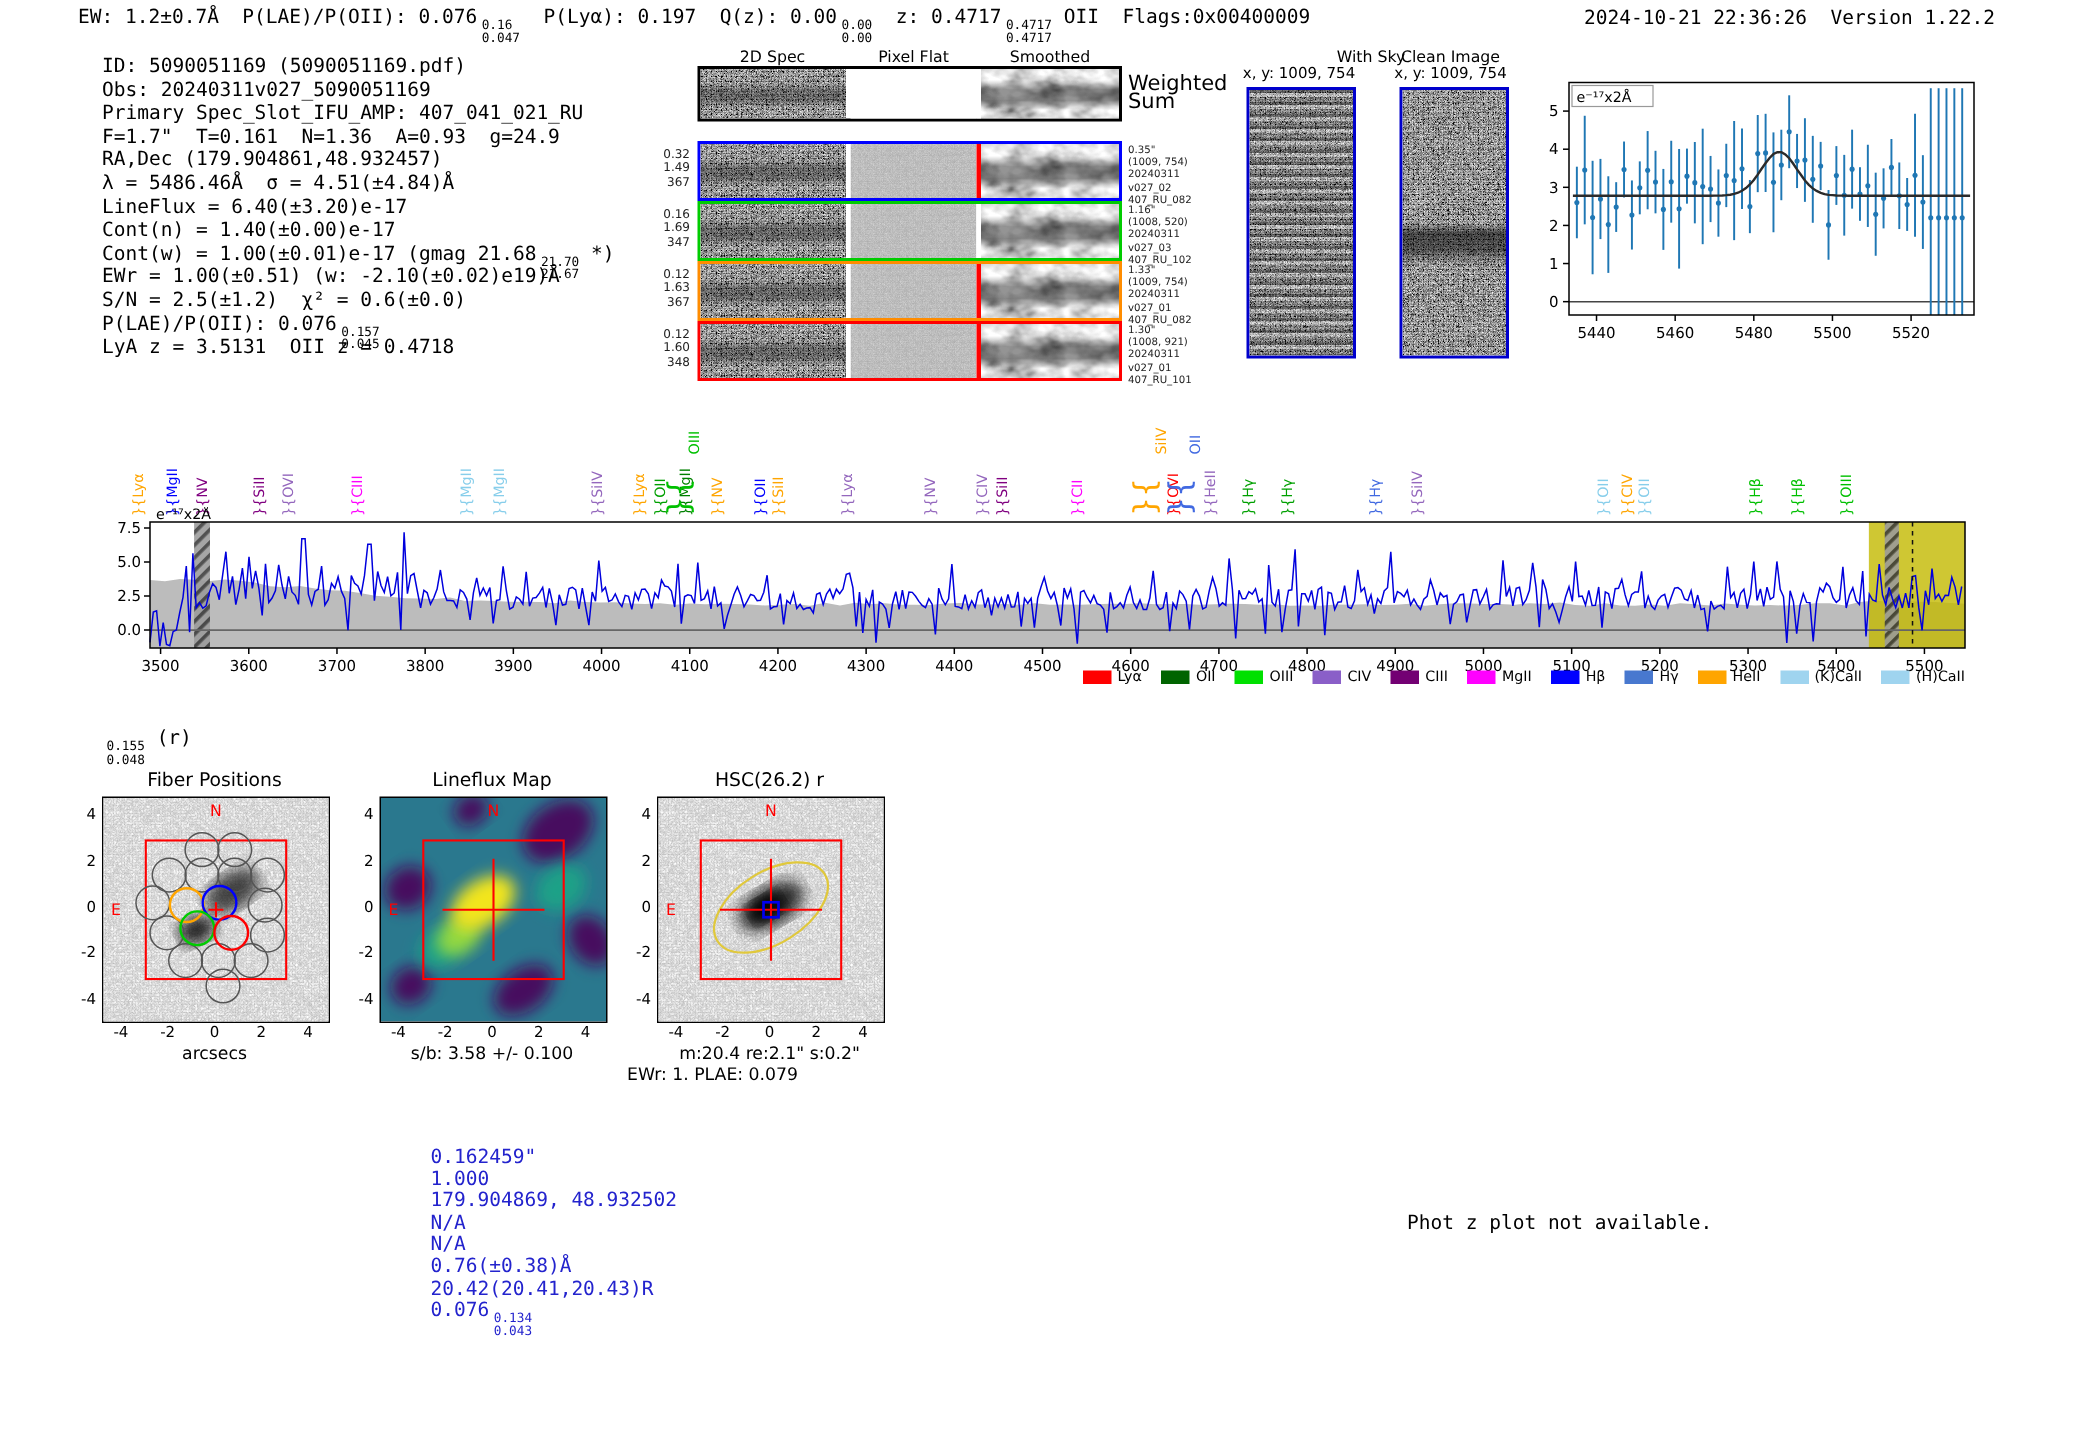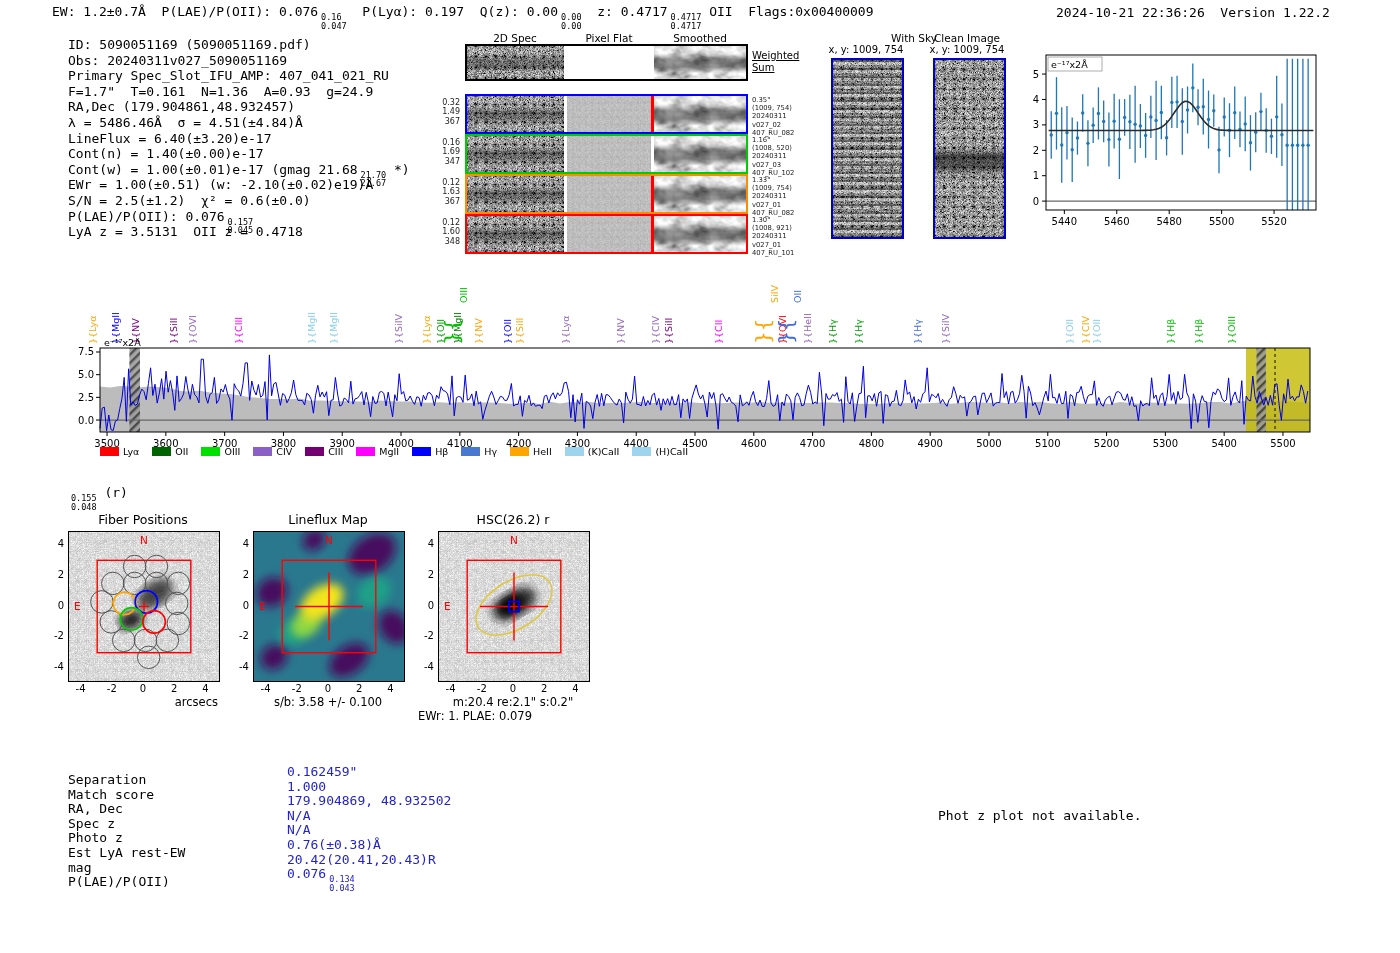--- a/index.html
+++ b/index.html
@@ -93,21 +93,21 @@
       <div class="pre" style="height: 15.6px;"><span>Cont(w) = 1.00(±0.01)e-17 (gmag 21.68</span><span class="frac"><span>21.70</span><span>21.67</span></span><span> *)</span></div>
       <div class="pre" style="height: 15.6px;"><span>EWr = 1.00(±0.51) (w: -2.10(±0.02)e19)Å</span></div>
       <div class="pre" style="height: 15.6px;"><span>S/N = 2.5(±1.2)  χ² = 0.6(±0.0)</span></div>
       <div class="pre" style="height: 15.6px;"><span>P(LAE)/P(OII): 0.076</span><span class="frac"><span>0.157</span><span>0.045</span></span></div>
       <div class="pre" style="height: 15.6px;"><span>LyA z = 3.5131  OII z = 0.4718</span></div>
     </div>
 
   <div class="abs sans" style="left:515px;top:32px;font-size:10.5px;transform:translateX(-50%);">2D Spec</div>
   <div class="abs sans" style="left:609px;top:32px;font-size:10.5px;transform:translateX(-50%);">Pixel Flat</div>
   <div class="abs sans" style="left:700px;top:32px;font-size:10.5px;transform:translateX(-50%);">Smoothed</div>
-  <div class="abs sans" style="left:752px;top:50px;width:62px;font-size:10px;line-height:12px;text-decoration:underline;">Weighted Sum</div>
+  <div class="abs sans" style="left:752px;top:50px;width:62px;font-size:14px;line-height:12px;">Weighted Sum</div>
   <div id="spec2d"></div>
 
   <div class="abs sans" style="left:866px;top:32px;font-size:10.5px;transform:translateX(-50%);margin-left:48px;">With Sky</div>
   <div class="abs sans" style="left:866px;top:44px;font-size:10px;transform:translateX(-50%);">x, y: 1009, 754</div>
   <div class="abs" style="left:831px;top:58px;width:69px;height:177px;border:2px solid #0000cc;overflow:hidden;">
     <svg class="fillsvg" preserveAspectRatio="none">
         <rect width="100%" height="100%" filter="url(#fNoise)"></rect>
       </svg>
     <div class="band skystripes"></div>
   </div>
@@ -351,21 +351,21 @@
         <line x1="36" y1="82.02591792656587" x2="40" y2="82.02591792656587" stroke="#000"></line>
         <text x="34" y="85.52591792656587" text-anchor="end" font-size="10" font-family="DejaVu Sans, sans-serif">0.0</text>
         <line x1="36" y1="59.34773218142548" x2="40" y2="59.34773218142548" stroke="#000"></line>
         <text x="34" y="62.84773218142548" text-anchor="end" font-size="10" font-family="DejaVu Sans, sans-serif">2.5</text>
         <line x1="36" y1="36.66954643628509" x2="40" y2="36.66954643628509" stroke="#000"></line>
         <text x="34" y="40.16954643628509" text-anchor="end" font-size="10" font-family="DejaVu Sans, sans-serif">5.0</text>
         <line x1="36" y1="13.991360691144692" x2="40" y2="13.991360691144692" stroke="#000"></line>
         <text x="34" y="17.491360691144692" text-anchor="end" font-size="10" font-family="DejaVu Sans, sans-serif">7.5</text>
         <text x="44" y="8" font-size="9.5" font-family="DejaVu Sans, sans-serif">e⁻¹⁷x2Å</text>
       </svg></div>
-  <div class="abs" id="legend" style="left:100px;top:446px;width:1210px;display:flex;justify-content:flex-start;gap:13px;">
+  <div class="abs" id="legend" style="left:100px;top:446px;width:1210px;display:flex;justify-content:flex-end;gap:13px;">
       <div class="legend-item sans">
         <div class="legend-swatch" style="background: rgb(255, 0, 0);"></div>
         <div>Lyα</div>
       </div>
       <div class="legend-item sans">
         <div class="legend-swatch" style="background: rgb(0, 100, 0);"></div>
         <div>OII</div>
       </div>
       <div class="legend-item sans">
         <div class="legend-swatch" style="background: rgb(0, 224, 0);"></div>
@@ -508,35 +508,25 @@
       <div class="tick sans" style="left: 414px; top: 661.1px; width: 20px; text-align: right;">-4</div>
       <div class="tick sans" style="left: 471.8px; top: 683px; width: 20px; text-align: center;">-2</div>
       <div class="tick sans" style="left: 414px; top: 630.3px; width: 20px; text-align: right;">-2</div>
       <div class="tick sans" style="left: 503px; top: 683px; width: 20px; text-align: center;">0</div>
       <div class="tick sans" style="left: 414px; top: 599.5px; width: 20px; text-align: right;">0</div>
       <div class="tick sans" style="left: 534.2px; top: 683px; width: 20px; text-align: center;">2</div>
       <div class="tick sans" style="left: 414px; top: 568.7px; width: 20px; text-align: right;">2</div>
       <div class="tick sans" style="left: 565.4px; top: 683px; width: 20px; text-align: center;">4</div>
       <div class="tick sans" style="left: 414px; top: 537.9px; width: 20px; text-align: right;">4</div>
     </div>
-  <div class="abs sans" style="left:68px;top:695px;width:150px;text-align:right;font-size:11.5px;">arcsecs</div>
+  <div class="abs sans" style="left:68px;top:695px;width:150px;text-align:center;font-size:11.5px;">arcsecs</div>
   <div class="abs sans" style="left:233px;top:695px;width:190px;text-align:center;font-size:11.5px;">s/b: 3.58 +/- 0.100</div>
   <div class="abs sans" style="left:418px;top:695px;width:190px;text-align:center;font-size:11.5px;">m:20.4 re:2.1" s:0.2"</div>
   <div class="abs sans" style="left:418px;top:709px;width:190px;text-align:left;font-size:11.5px;">EWr: 1. PLAE: 0.079</div>
 
-  <div class="abs" id="mt-labels" style="left:68px;top:773px;font-size:13px;line-height:14.6px;">
-      <div class="pre">Separation</div>
-      <div class="pre">Match score</div>
-      <div class="pre">RA, Dec</div>
-      <div class="pre">Spec z</div>
-      <div class="pre">Photo z</div>
-      <div class="pre">Est LyA rest-EW</div>
-      <div class="pre">mag</div>
-      <div class="pre">P(LAE)/P(OII)</div>
-    </div>
   <div class="abs" id="mt-values" style="left:287px;top:765px;font-size:13px;line-height:14.6px;">
       <div class="pre bluev"><span>0.162459"</span></div>
       <div class="pre bluev"><span>1.000</span></div>
       <div class="pre bluev"><span>179.904869, 48.932502</span></div>
       <div class="pre bluev"><span>N/A</span></div>
       <div class="pre bluev"><span>N/A</span></div>
       <div class="pre bluev"><span>0.76(±0.38)Å</span></div>
       <div class="pre bluev"><span>20.42(20.41,20.43)R</span></div>
       <div class="pre bluev"><span>0.076</span><span class="frac"><span>0.134</span><span>0.043</span></span></div>
     </div>

